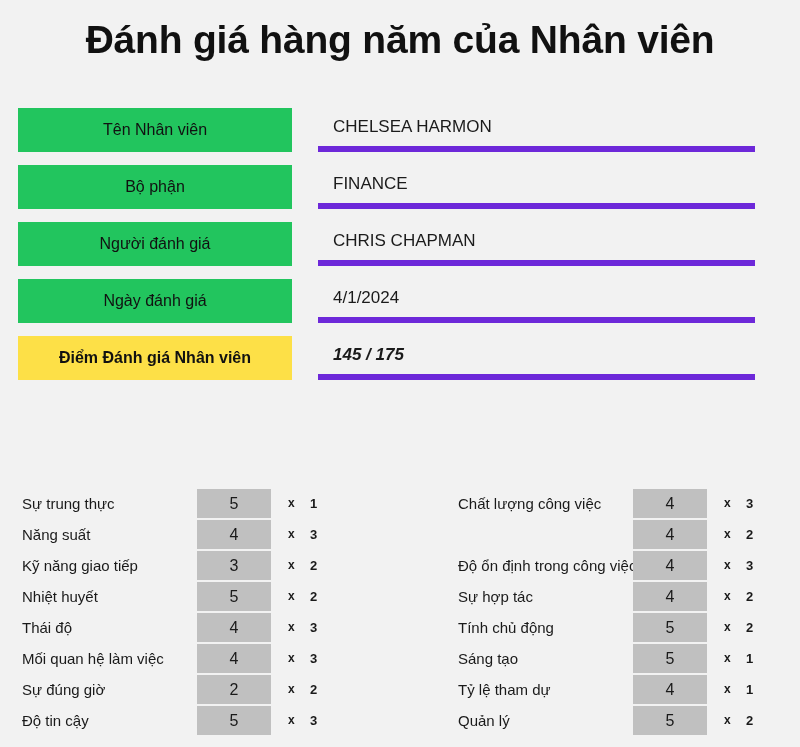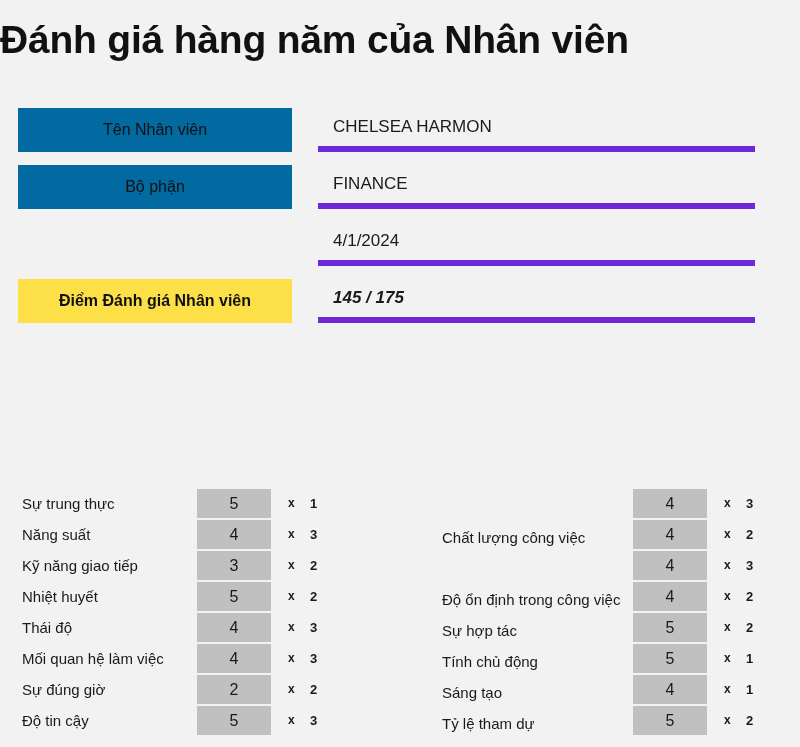--- a/index.html
+++ b/index.html
@@ -16,21 +16,21 @@
     overflow: hidden;
     position: relative;
   }
 
   
   .page-title {
     position: absolute;
     left: 0;
     top: 14px;
     width: 800px;
-    text-align: left;
+    text-align: center;
     font-size: 39px;
     font-weight: bold;
     letter-spacing: -0.2px;
     line-height: 52px;
     color: #111111;
     white-space: nowrap;
   }
 
   
   .info-block {
@@ -43,21 +43,21 @@
     position: relative;
     height: 44px;
     margin-bottom: 13px;
   }
   .info-label {
     position: absolute;
     left: 18px;
     top: 0;
     width: 274px;
     height: 44px;
-    background: #0369a1;
+    background: #22c55e;
     display: flex;
     align-items: center;
     justify-content: center;
     font-size: 16px;
     color: #111111;
     box-sizing: border-box;
   }
   .info-row.total .info-label {
     background: #fde047;
     font-weight: bold;
@@ -105,21 +105,21 @@
   .crit-name {
     position: absolute;
     left: 22px;
     top: 0;
     height: 31px;
     line-height: 31px;
     font-size: 15px;
     color: #1a1a1a;
     white-space: nowrap;
   }
-  .criteria-col.right .crit-name { left: 6px; margin-top: 34px; }
+  .criteria-col.right .crit-name { left: 22px; }
 
   .crit-score {
     position: absolute;
     left: 197px;
     top: 1px;
     width: 74px;
     height: 29px;
     background: #c0c0c0;
     display: flex;
     align-items: center;
@@ -158,20 +158,25 @@
 <div class="info-block">
   <div class="info-row">
     <div class="info-label">Tên Nhân viên</div>
     <div class="info-value">CHELSEA HARMON</div>
   </div>
   <div class="info-row">
     <div class="info-label">Bộ phận</div>
     <div class="info-value">FINANCE</div>
   </div>
   <div class="info-row">
+    <div class="info-label">Người đánh giá</div>
+    <div class="info-value">CHRIS CHAPMAN</div>
+  </div>
+  <div class="info-row">
+    <div class="info-label">Ngày đánh giá</div>
     <div class="info-value">4/1/2024</div>
   </div>
   <div class="info-row total">
     <div class="info-label">Điểm Đánh giá Nhân viên</div>
     <div class="info-value">145 / 175</div>
   </div>
 </div>
 
 <div class="criteria">
 

